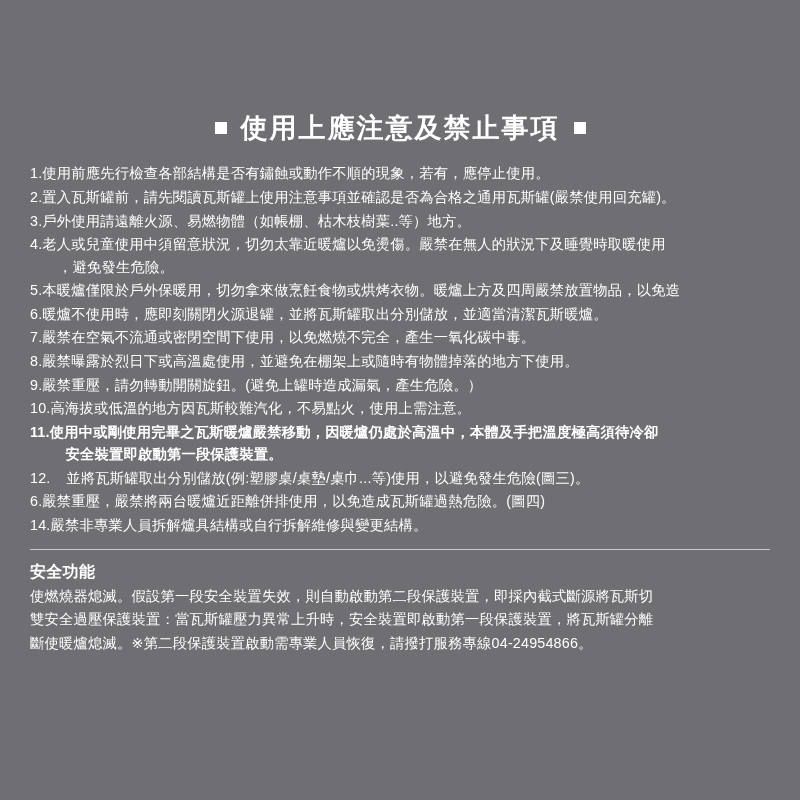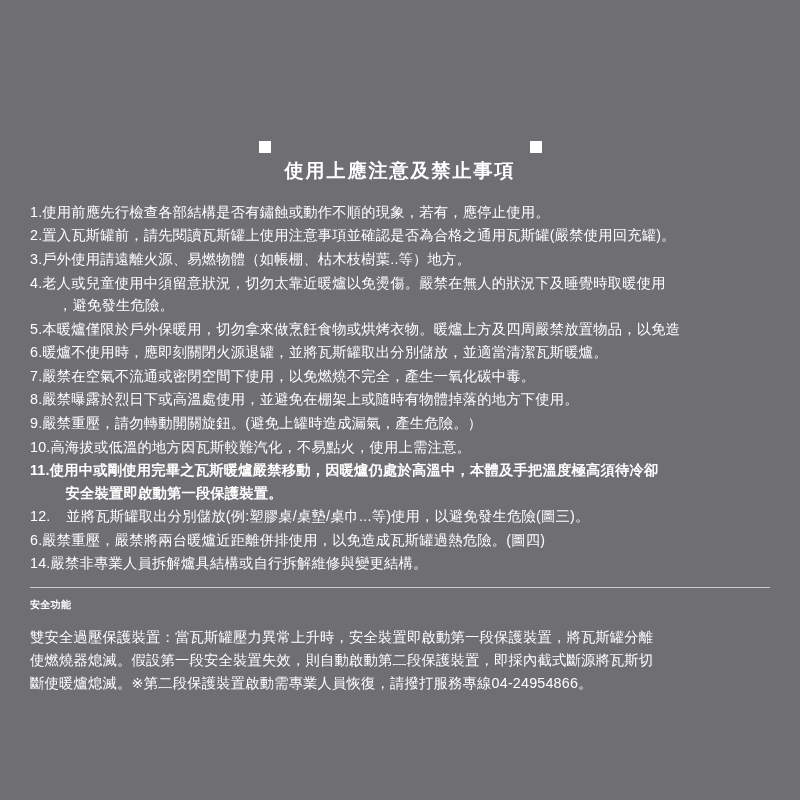--- a/index.html
+++ b/index.html
@@ -33,26 +33,25 @@
     padding-bottom: 10px;
   }
   .title-square {
     width: 12px;
     height: 12px;
     background: #ffffff;
     display: block;
     flex: none;
   }
   .title-text {
-    font-size: 19px;
+    font-size: 27px;
     font-weight: bold;
     letter-spacing: 2px;
     line-height: 1.2;
     white-space: nowrap;
-    margin-top: 48px;
   }
 
   
   .list {
     margin-top: 8px;
   }
   .item {
     display: flex;
     align-items: flex-start;
     font-size: 14.3px;
@@ -78,24 +77,24 @@
 
   
   .divider {
     border: 0;
     border-top: 1px solid #c9c9cc;
     margin: 12px 0 9px 0;
   }
 
   
   .safety-title {
-    font-size: 10px;
+    font-size: 16px;
     font-weight: bold;
     line-height: 1.6;
-    margin-bottom: 13px;
+    margin-bottom: 1px;
     letter-spacing: 0.3px;
   }
   .safety-body {
     font-size: 14.3px;
     line-height: 1.62;
     letter-spacing: 0.2px;
   }
   .safety-body span {
     display: block;
   }
@@ -167,18 +166,18 @@
       <div class="item">
         <span class="num">14.</span>
         <span class="body"><span>嚴禁非專業人員拆解爐具結構或自行拆解維修與變更結構。</span></span>
       </div>
     </div>
 
   <hr class="divider">
 
   <div class="safety-title">安全功能</div>
   <div class="safety-body" id="safety-body">
+      <span>使燃燒器熄滅。假設第一段安全裝置失效，則自動啟動第二段保護裝置，即採內截式斷源將瓦斯切</span>
       <span>雙安全過壓保護裝置：當瓦斯罐壓力異常上升時，安全裝置即啟動第一段保護裝置，將瓦斯罐分離</span>
-      <span>使燃燒器熄滅。假設第一段安全裝置失效，則自動啟動第二段保護裝置，即採內截式斷源將瓦斯切</span>
       <span>斷使暖爐熄滅。※第二段保護裝置啟動需專業人員恢復，請撥打服務專線04-24954866。</span>
     </div>
 
 </div>
 
 </body></html>

